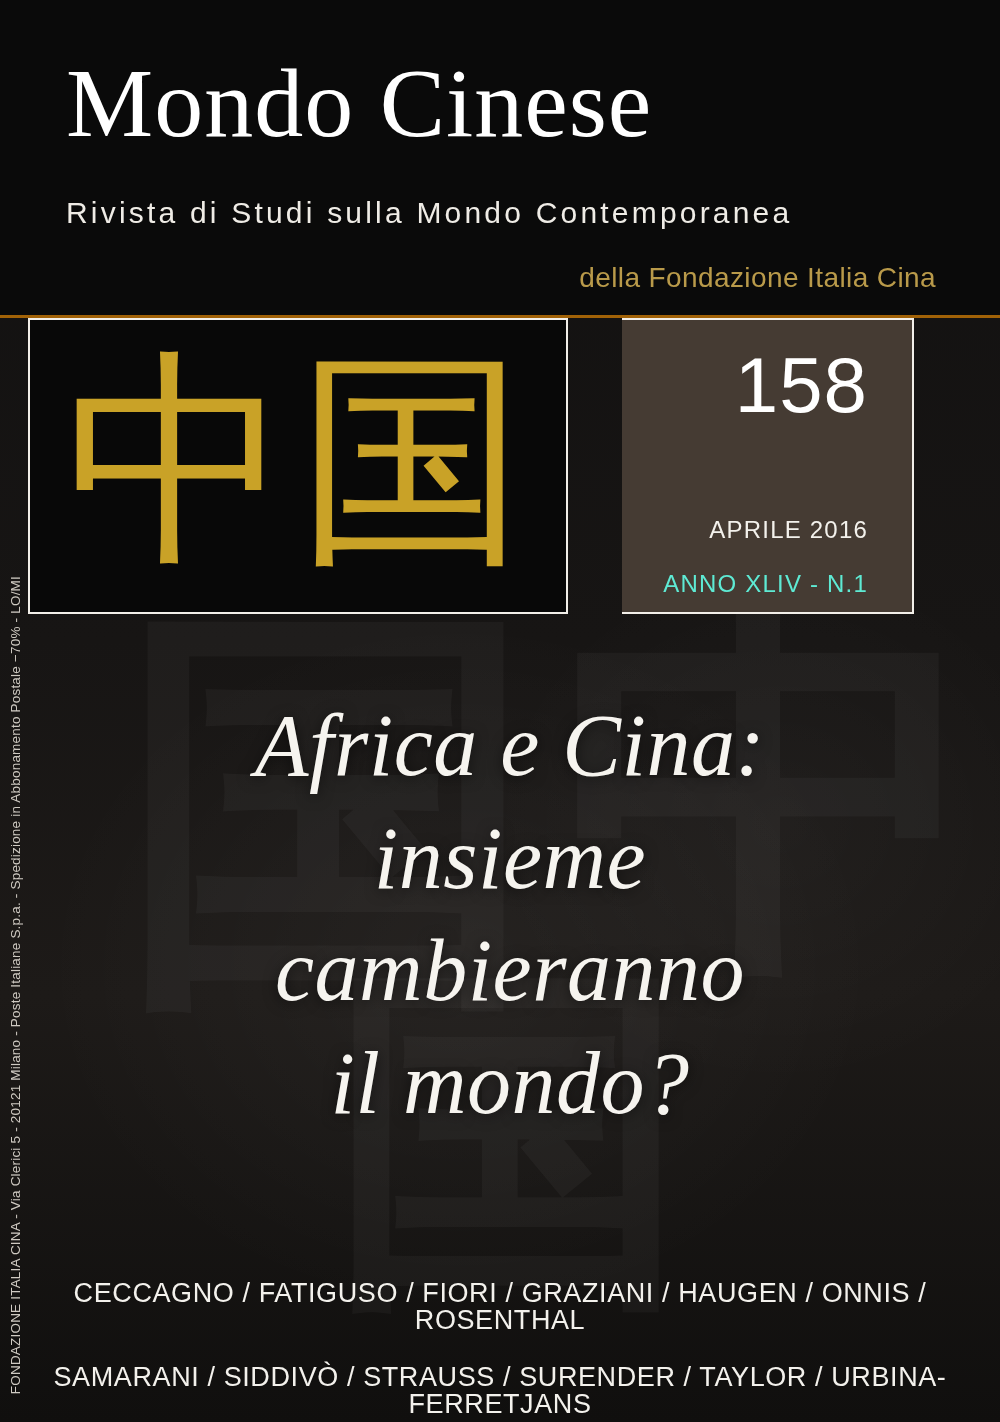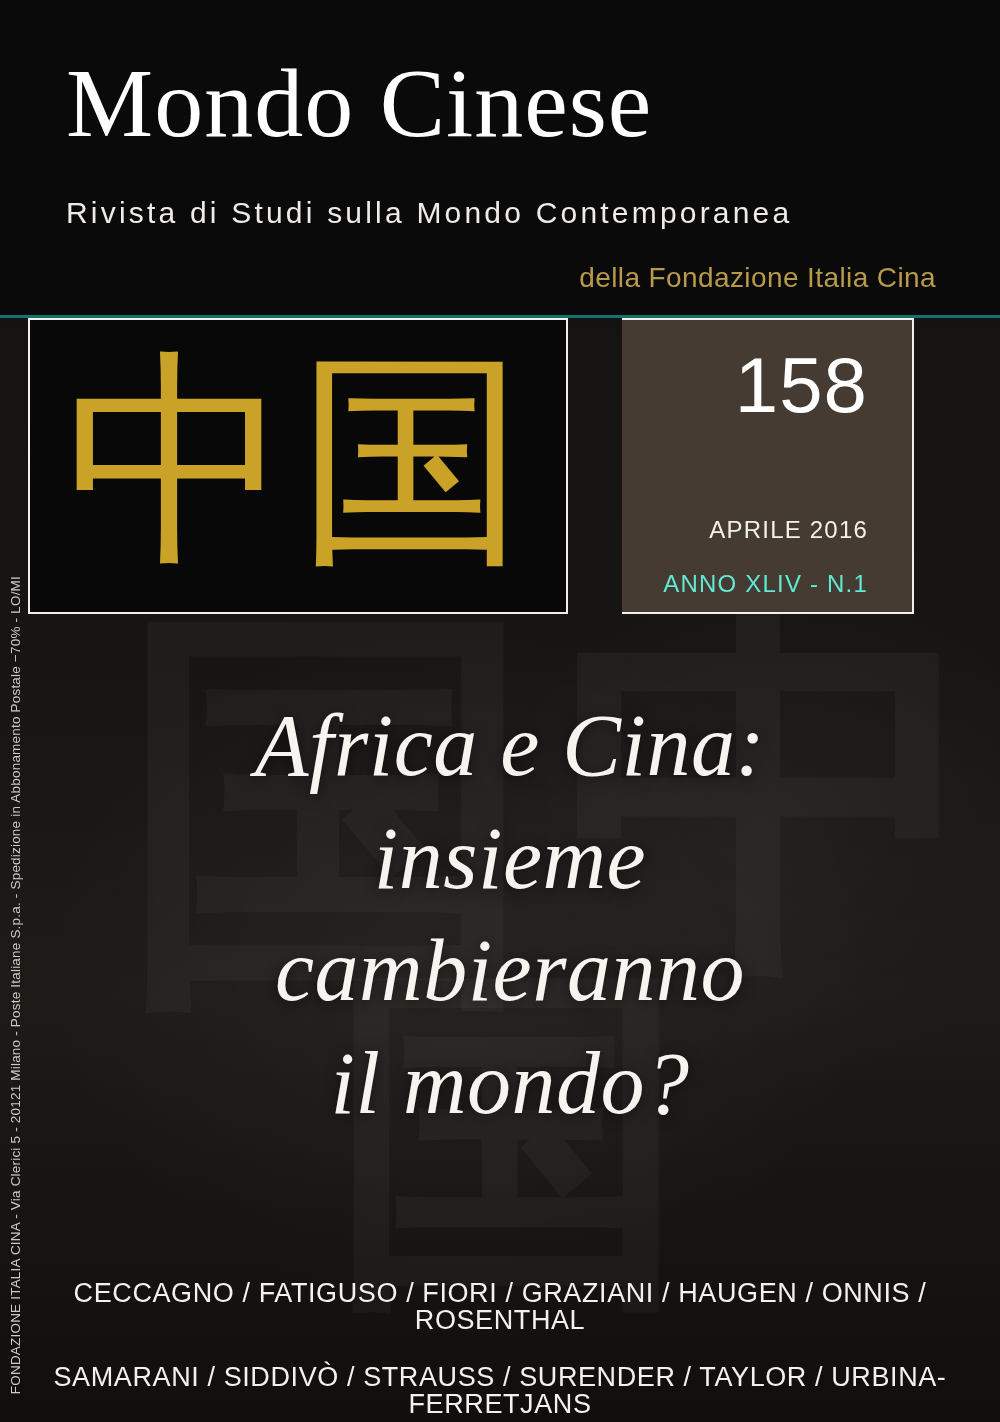--- a/index.html
+++ b/index.html
@@ -37,21 +37,21 @@
   .ghost-2 { left: 560px; top: 560px; font-size: 430px; }
   .ghost-3 { left: 330px; top: 960px; font-size: 360px; }
 
   
   .masthead {
     position: absolute;
     left: 0; top: 0;
     width: 1000px;
     height: 318px;
     background: #0a0a0a;
-    border-bottom: 3px solid #0f766e;
+    border-bottom: 3px solid #a16207;
     box-sizing: border-box;
   }
   .title {
     position: absolute;
     left: 66px;
     top: 54px;
     color: #ffffff;
     font-family: "Liberation Serif", serif;
     font-size: 98px;
     letter-spacing: 1px;

